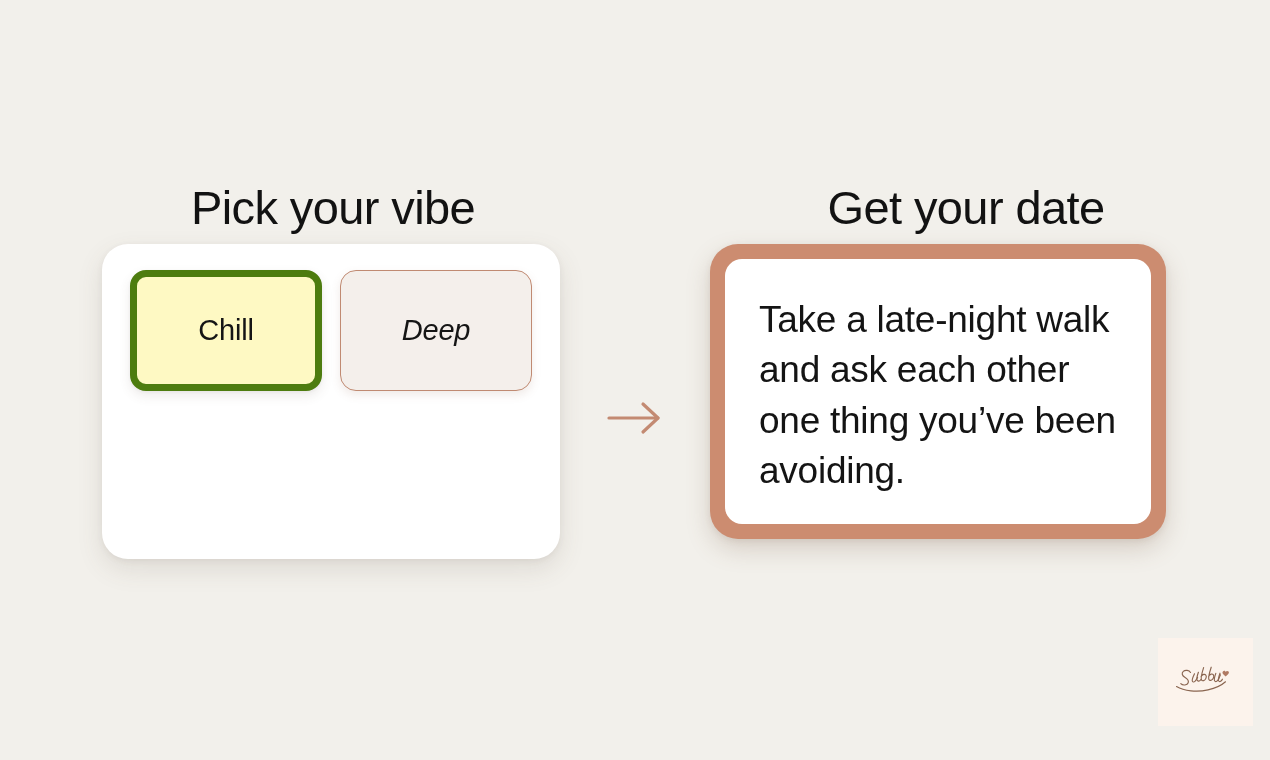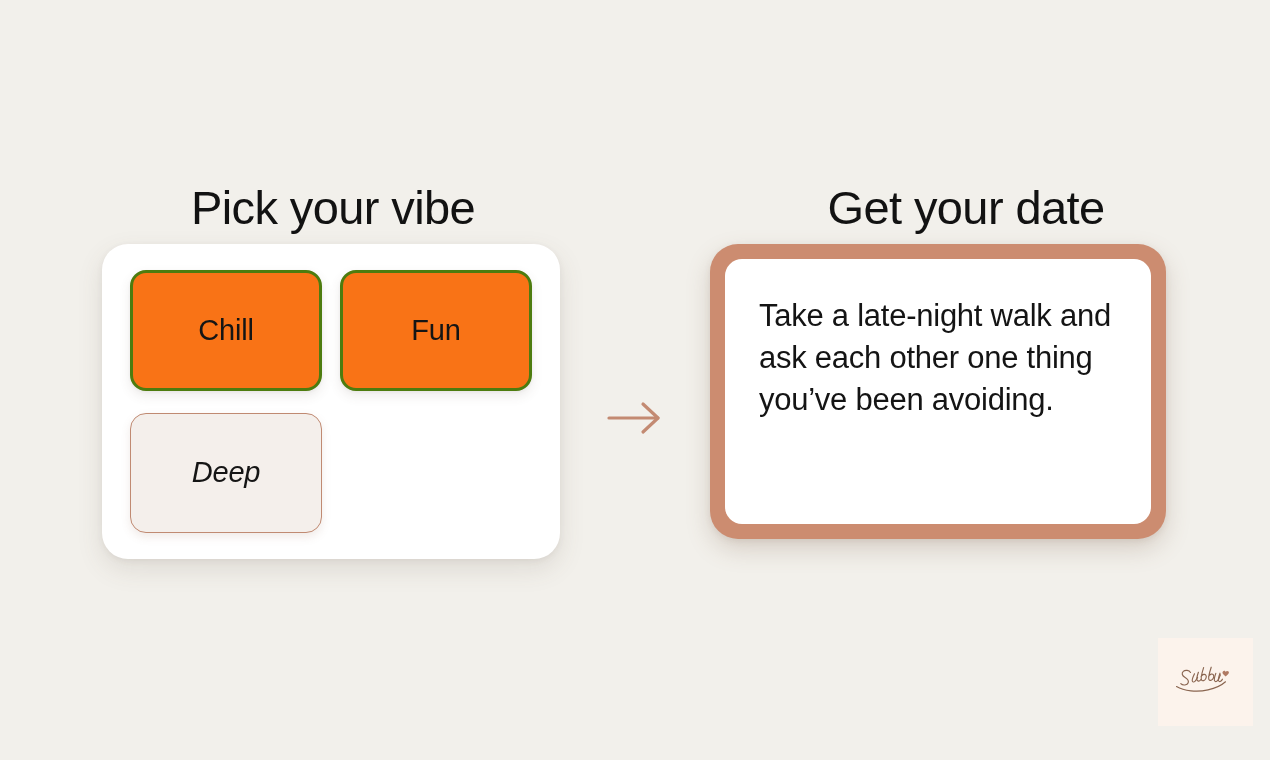--- a/index.html
+++ b/index.html
@@ -54,22 +54,22 @@
     box-shadow: 0 10px 26px rgba(90, 75, 65, 0.13),
                 0 2px 6px rgba(90, 75, 65, 0.07);
     padding: 26px 28px;
     display: grid;
     grid-template-columns: 1fr 1fr;
     grid-template-rows: 1fr 1fr;
     gap: 22px 18px;
   }
 
   .vibe-card {
-    background: #f97316;
-    border: 3px solid #4d7c0f;
+    background: #fef9c3;
+    border: 7px solid #4d7c0f;
     border-radius: 16px;
     display: flex;
     align-items: center;
     justify-content: center;
     font-size: 29px;
     color: #151515;
     letter-spacing: -0.2px;
     box-shadow: 0 5px 12px rgba(90, 75, 65, 0.11),
                 0 1px 3px rgba(90, 75, 65, 0.06);
     cursor: pointer;
@@ -109,21 +109,21 @@
 
   .result-inner {
     width: 100%;
     height: 100%;
     background: #ffffff;
     border-radius: 17px;
     padding: 36px 34px 30px 34px;
   }
 
   .result-text {
-    font-size: 31px;
+    font-size: 37px;
     line-height: 1.36;
     color: #141414;
     letter-spacing: -0.25px;
   }
 
   
   .brand-mark {
     position: absolute;
     left: 1158px;
     top: 638px;
@@ -145,23 +145,20 @@
   <div class="column col-left">
 
     <div class="section-title">Pick your vibe</div>
 
     <div class="vibe-panel">
 
       <div class="vibe-card">
         <span>Chill</span>
       </div>
 
-      <div class="vibe-card">
-        <span>Fun</span>
-      </div>
 
       <div class="vibe-card is-selected">
         <span>Deep</span>
       </div>
 
 
     </div>
   </div>
 
   <div class="arrow-wrap">

